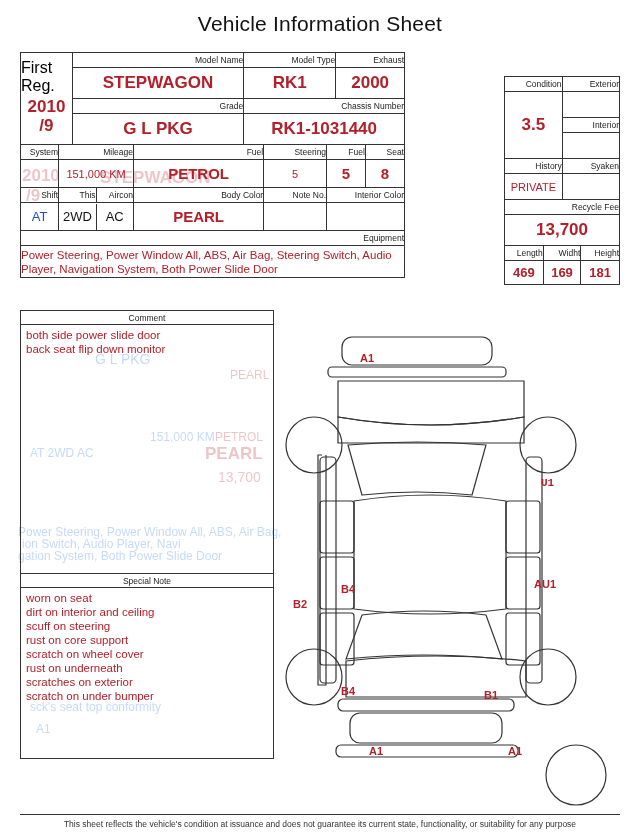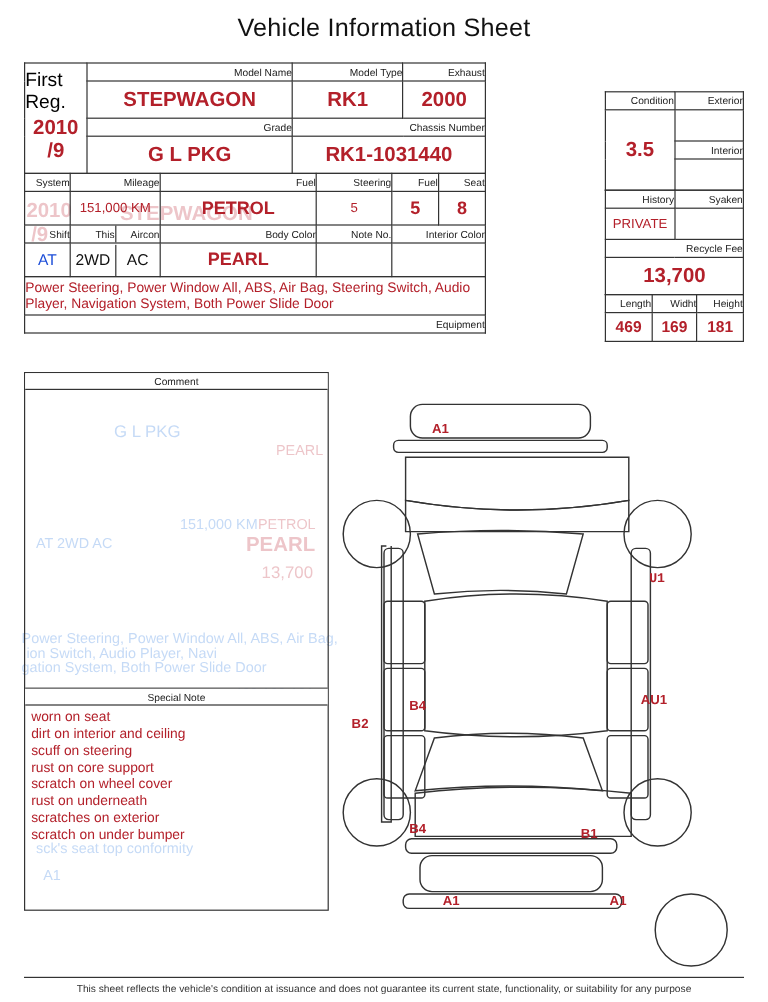--- a/index.html
+++ b/index.html
@@ -205,24 +205,24 @@
         <td class="v med">PEARL</td>
         <td class="v sm"></td>
         <td class="v sm" colspan="2"></td>
       </tr>
     </tbody>
       </table>
 
     <table class="t" style="margin-top:-1px;">
       <tbody>
           <tr>
+            <td class="lab">Equipment</td>
+          </tr>
+      <tr>
             <td class="equip" style="height:32px;">Power Steering, Power Window  All, ABS, Air Bag, Steering Switch, Audio Player, Navigation System, Both Power Slide Door</td>
-          </tr>
-      <tr>
-            <td class="lab">Equipment</td>
           </tr>
     </tbody>
       </table>
   </div>
 
   <div class="rightwrap">
     <table class="t">
       <tbody>
           <tr>
         <td class="lab" style="width:58px;">Condition</td>
@@ -272,20 +272,22 @@
         <td class="v" style="font-size:13px;height:24px;">169</td>
         <td class="v" style="font-size:13px;height:24px;">181</td>
       </tr>
     </tbody>
       </table>
   </div>
 
   <div class="leftpanel">
     <div class="comment-box">
       <div class="panel-head">Comment</div>
+      <div class="panel-body" style="white-space:pre-line;">both side power slide door
+back seat flip down monitor</div>
     </div>
     <div class="note-box divider">
       <div class="panel-head">Special Note</div>
       <div class="panel-body" style="white-space:pre-line;">worn on seat
 dirt on interior and ceiling
 scuff on steering
 rust on core support
 scratch on wheel cover
 rust on underneath
 scratches on exterior

